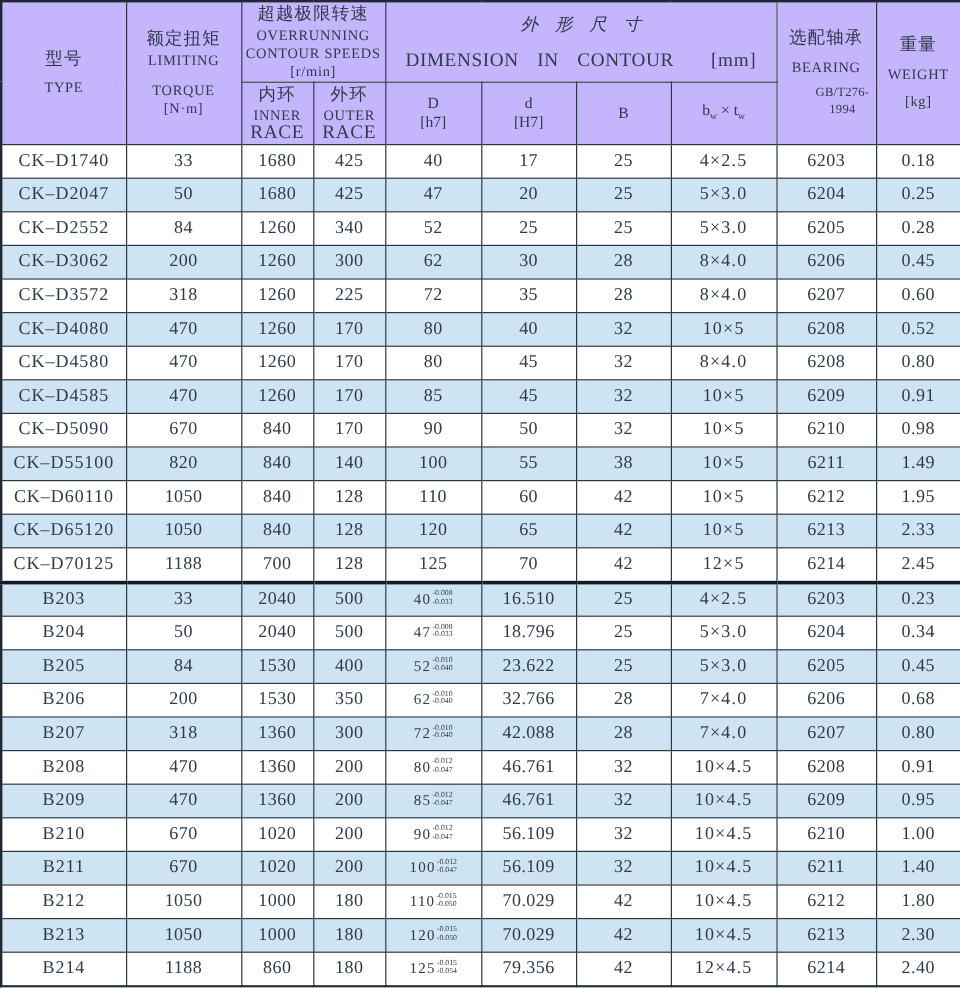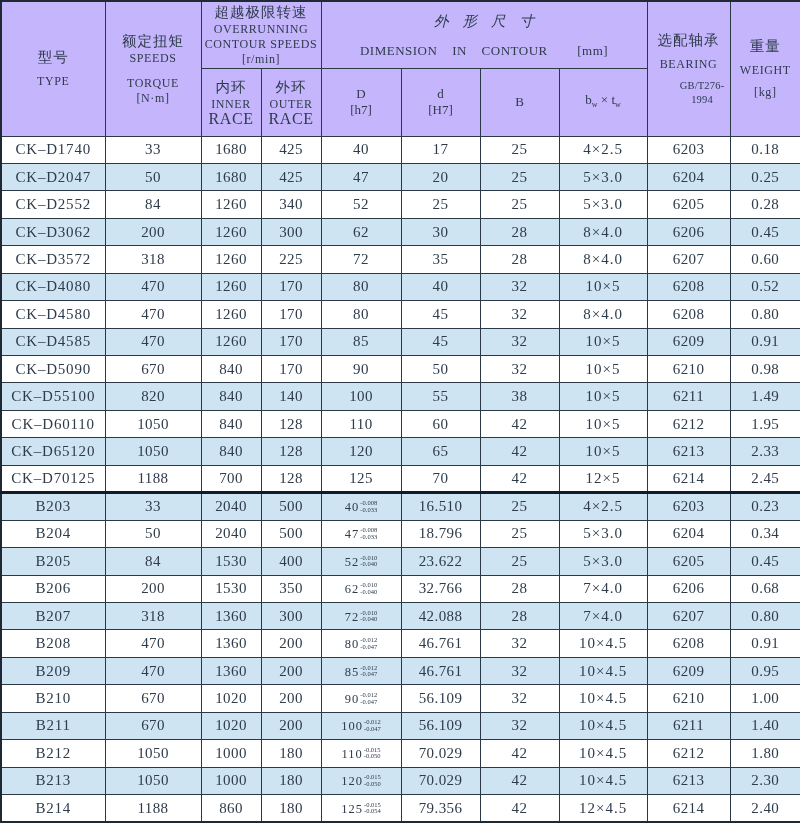--- a/index.html
+++ b/index.html
@@ -11,31 +11,31 @@
   }
   th,td{
     border:1.5px solid #2b3845;text-align:center;vertical-align:middle;
     padding:0;overflow:hidden;
   }
   thead th{background:#c4b5fd;font-weight:normal;}
   tr.blue td{background:#cee4f2;}
   tr.white td{background:#ffffff;}
   tr.sec td{border-top:3.5px solid #121c26;}
   thead tr.h1{height:67px;}
-  thead tr.h2{height:68px;}
+  thead tr.h2{height:52px;}
   tbody tr{height:26px;}
   tbody td{font-size:15px;letter-spacing:0.4px;}
   td.c-type{font-size:15px;letter-spacing:0.8px;}
   .zh{display:block;font-size:14.5px;line-height:19px;letter-spacing:1px;}
   .en{display:block;font-size:12px;line-height:15px;letter-spacing:0.6px;}
   .en-sm{display:block;font-size:16px;line-height:14px;letter-spacing:0.6px;}
   .gap{margin-top:7px;}
   .gap-lg{margin-top:10px;}
   .dim-zh{display:block;font-size:14.5px;letter-spacing:14px;text-indent:14px;line-height:20px;font-style:italic;}
-  .dim-en{display:block;font-size:13px;word-spacing:11px;letter-spacing:0.5px;line-height:16px;margin-top:12px;}
+  .dim-en{display:block;font-size:16px;word-spacing:11px;letter-spacing:0.5px;line-height:16px;margin-top:12px;}
   .sub-h{display:block;font-size:13px;line-height:16px;}
   .bxt-sub{font-size:8px;vertical-align:-3px;}
   .std{display:block;font-size:10.5px;line-height:14px;letter-spacing:0.2px;margin-left:27px;}
   .dval-b{font-size:12.5px;letter-spacing:1px;}
   .tol{display:inline-flex;flex-direction:column;justify-content:center;
        text-align:left;font-size:6.5px;line-height:6.5px;letter-spacing:0;
        vertical-align:middle;margin-left:1px;transform:translateY(-1px);}
   .bxt-cell{letter-spacing:1px;margin-left:28px;}
 </style>
 </head>
@@ -56,21 +56,21 @@
     <col style="width:71px">
   </colgroup>
   <thead>
     <tr class="h1">
       <th rowspan="2">
         <span class="zh">型号</span>
         <span class="en gap">TYPE</span>
       </th>
       <th rowspan="2">
         <span class="zh">额定扭矩</span>
-        <span class="en">SPEEDS</span>
+        <span class="en">LIMITING</span>
         <span class="en gap-lg">TORQUE</span>
         <span class="en">[N·m]</span>
       </th>
       <th colspan="2">
         <span class="zh">超越极限转速</span>
         <span class="en">OVERRUNNING</span>
         <span class="en">CONTOUR SPEEDS</span>
         <span class="en">[r/min]</span>
       </th>
       <th colspan="4">

